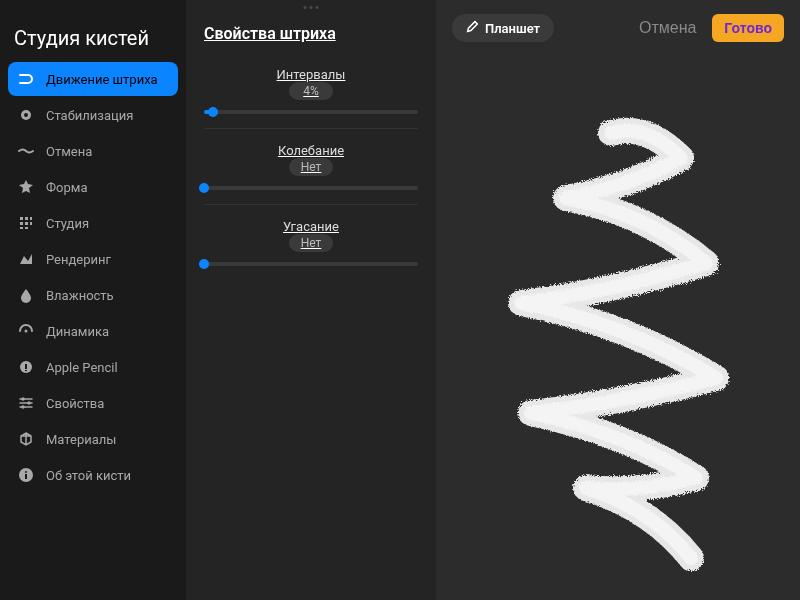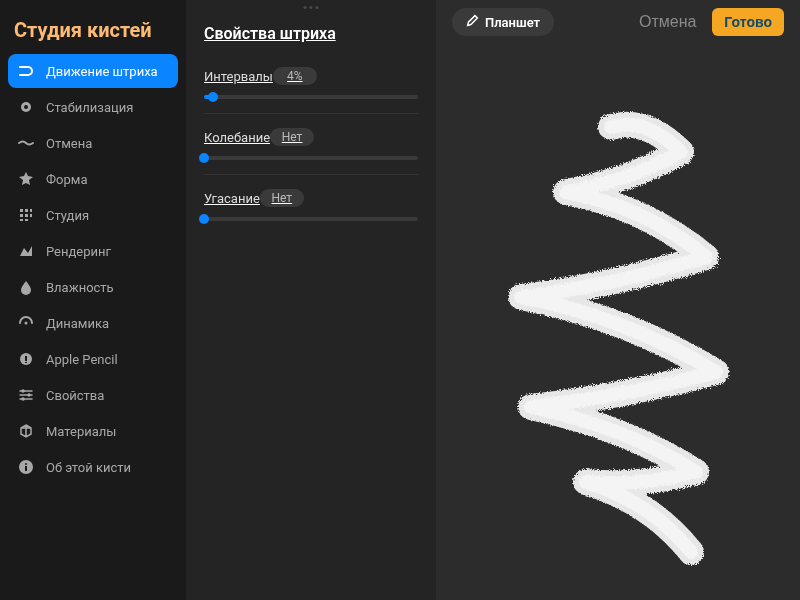--- a/index.html
+++ b/index.html
@@ -1,42 +1,42 @@
 <!DOCTYPE html>
 <html><head>
 <meta charset="utf-8">
 <style>
   * { margin: 0; padding: 0; box-sizing: border-box; }
   html, body { width: 800px; height: 600px; overflow: hidden; font-family: -apple-system, BlinkMacSystemFont, "Segoe UI", Roboto, sans-serif; }
   body { display: flex; background: #000; color: #fff; }
   .sidebar { width: 186px; background: #1a1a1a; display: flex; flex-direction: column; }
-  .sidebar-title { font-size: 20px; font-weight: 700; color: #fdba74; padding: 18px 14px 12px 14px; }
+  .sidebar-title { font-size: 20px; font-weight: 400; color: #ffffff; padding: 26px 14px 12px 14px; }
   .sidebar-items { display: flex; flex-direction: column; padding: 0 8px; gap: 2px; }
   .sidebar-item { display: flex; align-items: center; gap: 12px; height: 34px; padding: 0 10px; border-radius: 8px; font-size: 13px; color: #a8a8a8; cursor: pointer; }
-  .sidebar-item.active { background: #0a84ff; color: #ffffff; }
+  .sidebar-item.active { background: #0a84ff; color: #000000; }
   .sidebar-item .icon { width: 16px; height: 16px; display: flex; align-items: center; justify-content: center; flex-shrink: 0; }
   .settings-panel { width: 250px; background: #242424; display: flex; flex-direction: column; position: relative; text-decoration: underline; }
   .drag-indicator { position: absolute; top: 6px; left: 50%; transform: translateX(-50%); display: flex; gap: 3px; }
   .drag-indicator span { width: 3px; height: 3px; border-radius: 50%; background: #4a4a4a; }
   .panel-title { font-size: 16px; font-weight: 600; color: #fff; padding: 24px 18px 10px 18px; }
   .sliders { padding: 0 18px; display: flex; flex-direction: column; }
   .slider-group { padding: 14px 0; border-bottom: 1px solid #333; }
   .slider-group:last-child { border-bottom: none; }
-  .slider-row { display: flex; align-items: center; justify-content: flex-start; margin-bottom: 10px; }
+  .slider-row { display: flex; align-items: center; justify-content: flex-end; margin-bottom: 10px; flex-direction: column; }
   .slider-label { font-size: 13px; color: #ddd; }
   .slider-badge { background: #3a3a3a; color: #bbb; font-size: 12px; padding: 2px 10px; border-radius: 10px; min-width: 44px; text-align: center; }
   .slider-track { position: relative; width: 100%; height: 4px; background: #3a3a3a; border-radius: 2px; }
   .slider-fill { position: absolute; left: 0; top: 0; height: 100%; background: #0a84ff; border-radius: 2px; }
   .slider-thumb { position: absolute; top: 50%; transform: translate(-50%, -50%); width: 10px; height: 10px; background: #0a84ff; border-radius: 50%; }
   .preview { flex: 1; background: #2c2c2c; display: flex; flex-direction: column; }
-  .preview-header { display: flex; justify-content: space-between; padding: 8px 16px; }
+  .preview-header { display: flex; justify-content: space-between; padding: 14px 16px; }
   .tab-chip { background: #3a3a3a; border-radius: 16px; padding: 6px 14px; display: inline-flex; align-items: center; gap: 6px; font-size: 13px; font-weight: 600; color: #fff; cursor: pointer; }
   .header-actions { display: flex; align-items: center; gap: 16px; }
   .btn-cancel { background: none; border: none; color: #8a8a8a; font-size: 16px; cursor: pointer; }
-  .btn-done { background: #f5a623; color: #0c4a6e; border: none; border-radius: 6px; padding: 6px 12px; font-size: 14px; font-weight: 600; cursor: pointer; }
+  .btn-done { background: #f5a623; color: #6d28d9; border: none; border-radius: 6px; padding: 6px 12px; font-size: 14px; font-weight: 600; cursor: pointer; }
   .canvas-area { flex: 1; position: relative; }
   .canvas-area svg { width: 100%; height: 100%; }
 </style>
 </head>
 <body>
 
 <div class="sidebar">
   <div class="sidebar-title">Студия кистей</div>
   <div class="sidebar-items">
 

